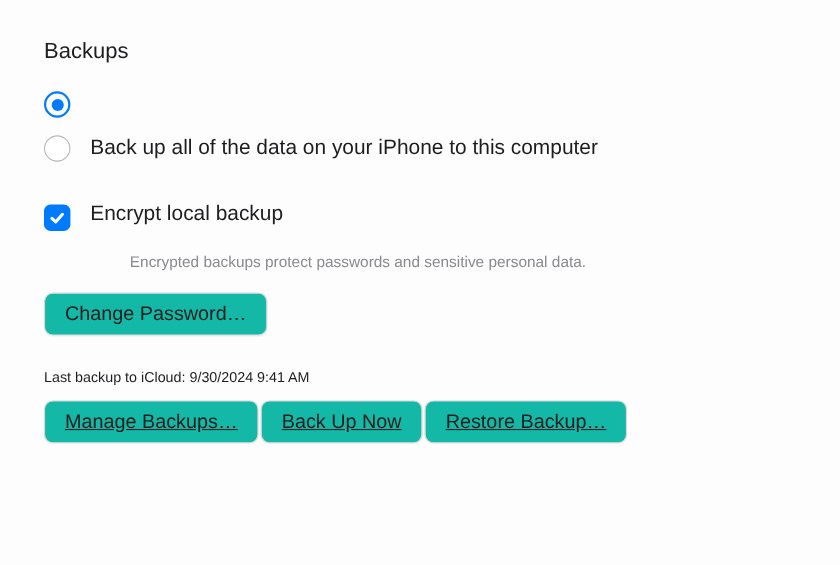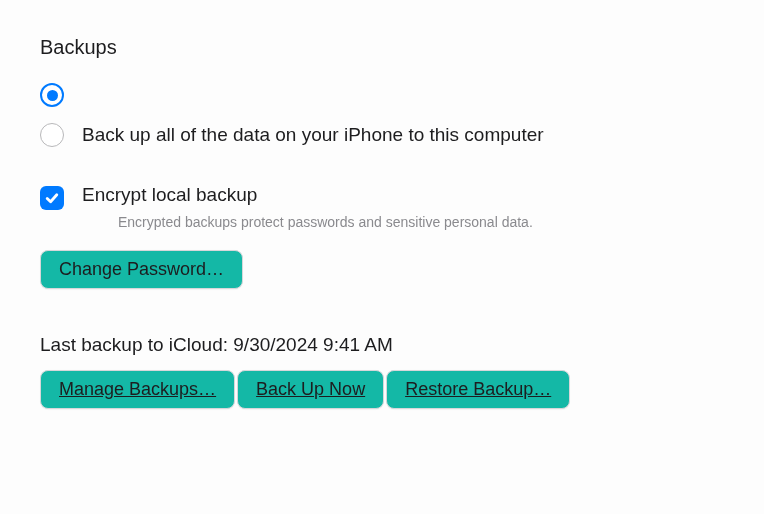--- a/index.html
+++ b/index.html
@@ -72,21 +72,21 @@
       height: 16px;
       stroke: #fff;
       stroke-width: 2.8;
       fill: none;
       stroke-linecap: round;
       stroke-linejoin: round;
     }
     .checkbox-text-block {
       display: flex;
       flex-direction: column;
-      gap: 8px;
+      gap: 24px;
     }
     .checkbox-label {
       font-size: 19px;
       color: #1d1d1f;
     }
     .checkbox-sublabel {
       font-size: 14px;
       color: #8a8a8e;
       margin-left: 36px;
     }
@@ -98,23 +98,23 @@
       border: 1px solid #d7d7da;
       border-radius: 8px;
       padding: 8px 18px;
       cursor: pointer;
       box-shadow: 0 0.5px 1px rgba(0,0,0,0.04);
     }
     .change-pw-row {
       margin-top: 20px;
     }
     .last-backup {
-      font-size: 19px;
+      font-size: 13px;
       color: #1d1d1f;
-      margin-top: 45px;
+      margin-top: 30px;
       margin-bottom: 14px;
     }
     .button-bar {
       display: flex;
       gap: 2px;
       text-decoration: underline;
     }
   </style>
 </head>
 <body>

